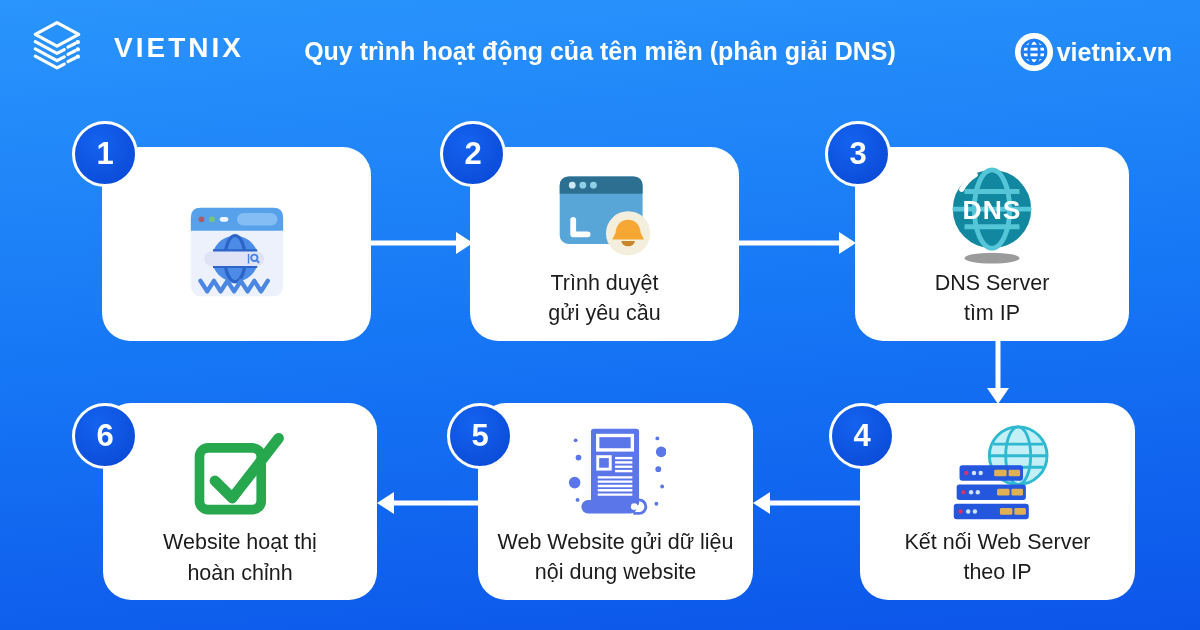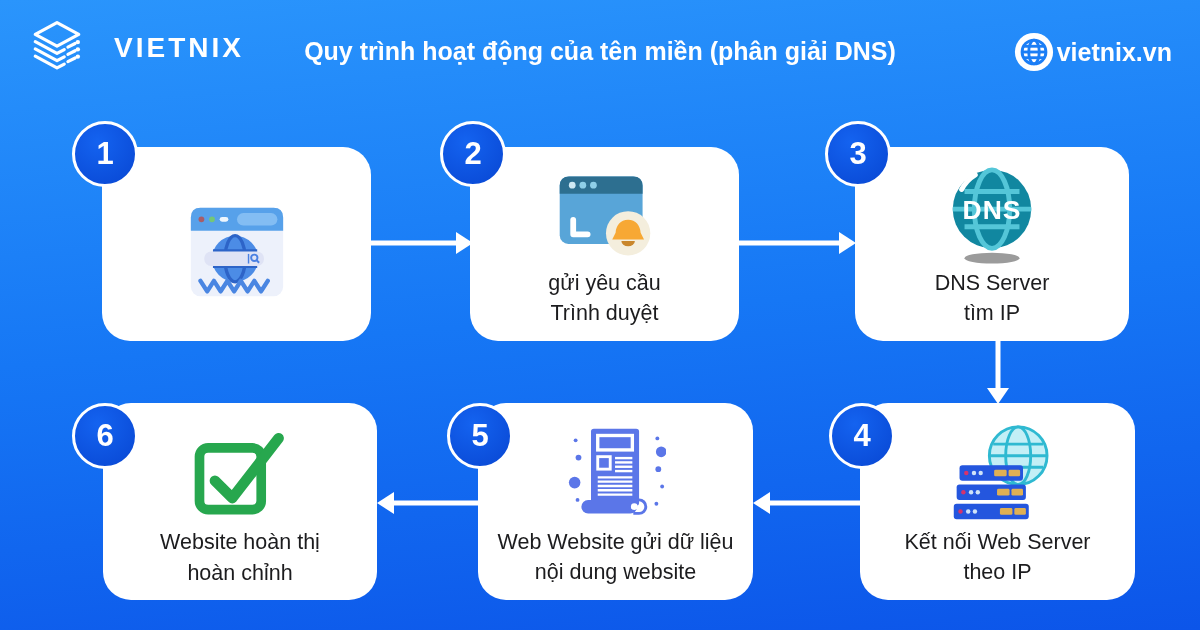--- a/index.html
+++ b/index.html
@@ -114,22 +114,22 @@
         <circle cx="21" cy="19" r="3.5" fill="#cfe9f4"></circle>
         <circle cx="32" cy="19" r="3.5" fill="#8fcfe8"></circle>
         <circle cx="43" cy="19" r="3.5" fill="#8fcfe8"></circle>
         <path d="M22 55 V70 H37" fill="none" stroke="#ffffff" stroke-width="6" stroke-linecap="round" stroke-linejoin="round"></path>
         <circle cx="79" cy="69" r="23" fill="#f4eedd"></circle>
         <path d="M79 55 c-8 0 -12.5 6 -13 13.5 l-3.5 7 h33 l-3.5 -7 c-0.5 -7.5 -5 -13.5 -13 -13.5 z" fill="#f7a834"></path>
         <path d="M72 77 a7 5.5 0 0 0 14 0 z" fill="#c9862b"></path>
       </svg>
     </div>
     <div class="card-label">
+      <span>Trình duyệt</span>
       <span>gửi yêu cầu</span>
-      <span>Trình duyệt</span>
     </div>
   </div>
 
   <div class="card c3 row1">
     <div class="badge">3</div>
     <div class="icon-wrap">
       <svg width="102" height="102" viewBox="0 0 104 104">
         <ellipse cx="52" cy="96" rx="28" ry="5.5" fill="#9b9b9b"></ellipse>
         <circle cx="52" cy="46" r="40" fill="#1187a0"></circle>
         <g fill="none" stroke="#54c6d8" stroke-width="5">
@@ -233,21 +233,21 @@
 
   <div class="card c6 row2">
     <div class="badge">6</div>
     <div class="icon-wrap">
       <svg width="108" height="108" viewBox="0 0 112 112">
         <rect x="14" y="30" width="64" height="64" rx="9" fill="none" stroke="#27a74e" stroke-width="10"></rect>
         <path d="M30 64 L48 82 L96 20" fill="none" stroke="#27a74e" stroke-width="11" stroke-linecap="round" stroke-linejoin="round"></path>
       </svg>
     </div>
     <div class="card-label">
-      <span>Website hoàn thị</span>
+      <span>Website hoạt thị</span>
       <span>hoàn chỉnh</span>
     </div>
   </div>
 
   <svg class="arrow" style="left:369px;top:228px;" width="104" height="30">
     <line x1="0" y1="15" x2="88" y2="15" stroke="#ffffff" stroke-width="5"></line>
     <polygon points="87,4 104,15 87,26" fill="#ffffff"></polygon>
   </svg>
 
   <svg class="arrow" style="left:737px;top:228px;" width="120" height="30">

